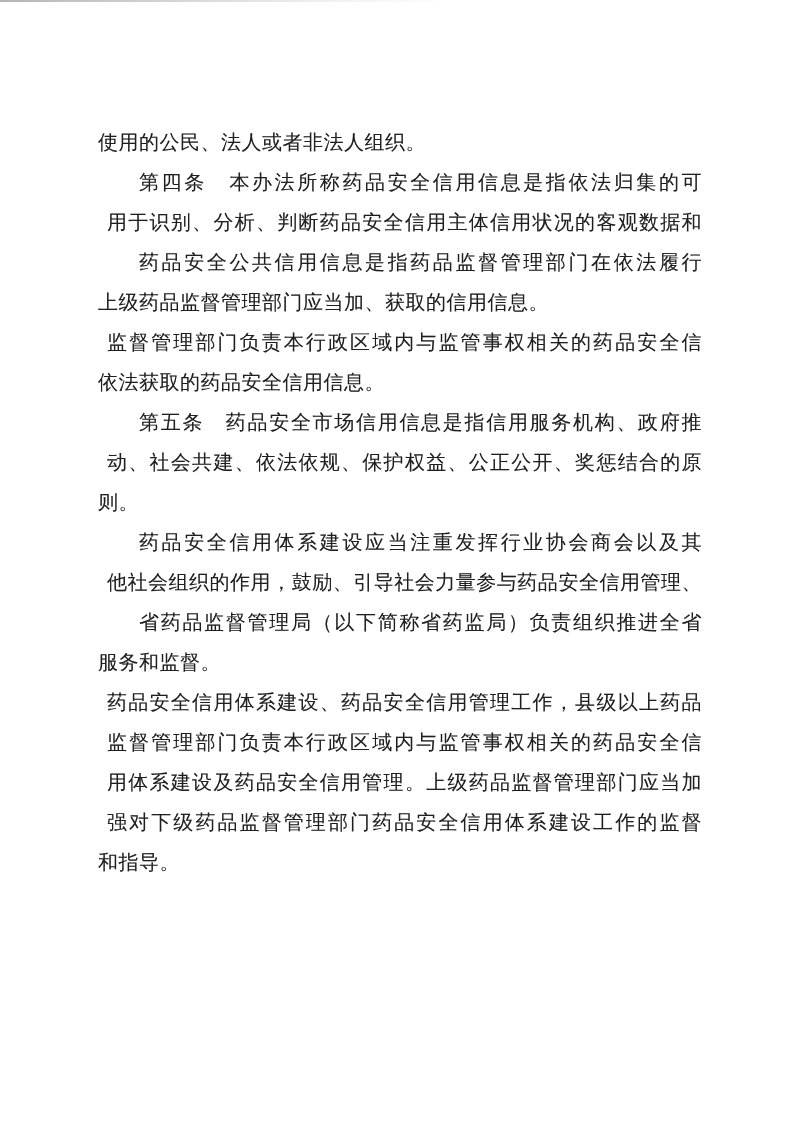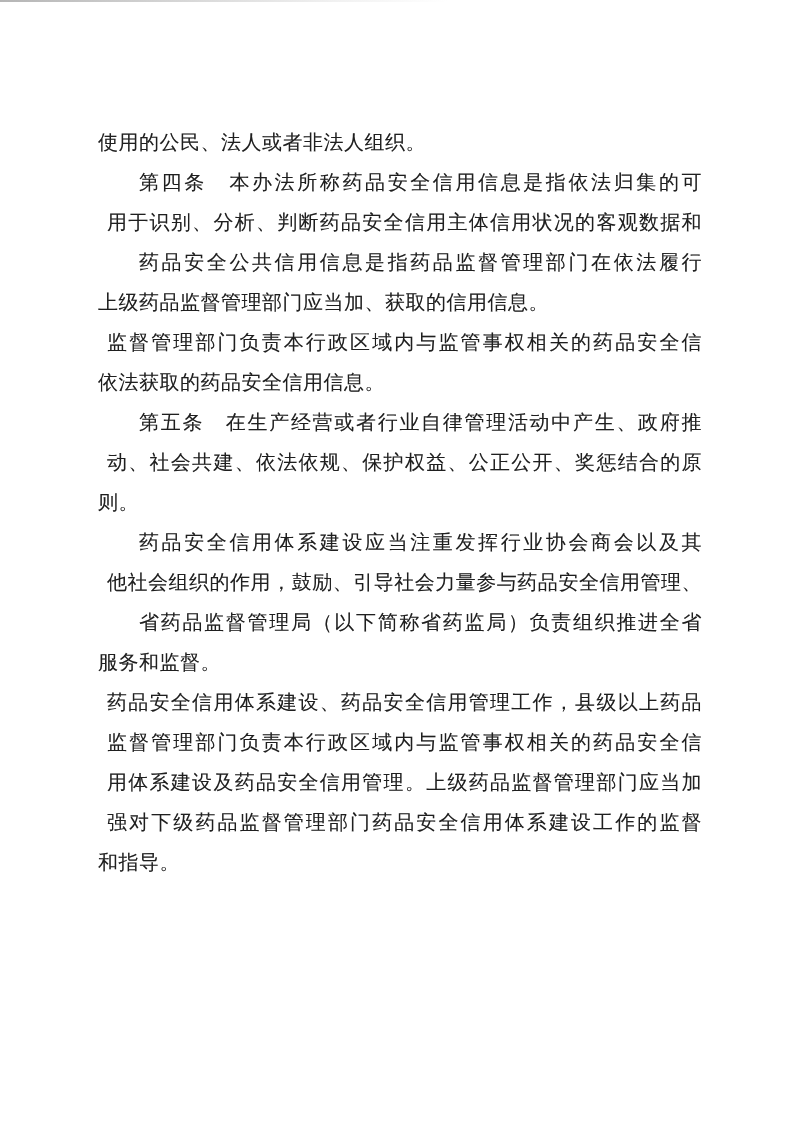--- a/index.html
+++ b/index.html
@@ -71,21 +71,21 @@
 <div class="page">
   <div class="top-edge-artifact"></div>
   <div class="doc-body">
       <div class="line">使用的公民、法人或者非法人组织。</div>
       <div class="line indent just">第四条　本办法所称药品安全信用信息是指依法归集的可</div>
       <div class="line just">用于识别、分析、判断药品安全信用主体信用状况的客观数据和</div>
       <div class="line indent just">药品安全公共信用信息是指药品监督管理部门在依法履行</div>
       <div class="line">上级药品监督管理部门应当加、获取的信用信息。</div>
       <div class="line just">监督管理部门负责本行政区域内与监管事权相关的药品安全信</div>
       <div class="line">依法获取的药品安全信用信息。</div>
-      <div class="line indent just">第五条　在生产经营或者行业自律管理活动中产生、政府推</div>
+      <div class="line indent just">第五条　药品安全市场信用信息是指信用服务机构、政府推</div>
       <div class="line just">动、社会共建、依法依规、保护权益、公正公开、奖惩结合的原</div>
       <div class="line">则。</div>
       <div class="line indent just">药品安全信用体系建设应当注重发挥行业协会商会以及其</div>
       <div class="line just">他社会组织的作用，鼓励、引导社会力量参与药品安全信用管理、</div>
       <div class="line indent just">省药品监督管理局（以下简称省药监局）负责组织推进全省</div>
       <div class="line">服务和监督。</div>
       <div class="line just">药品安全信用体系建设、药品安全信用管理工作，县级以上药品</div>
       <div class="line just">监督管理部门负责本行政区域内与监管事权相关的药品安全信</div>
       <div class="line just">用体系建设及药品安全信用管理。上级药品监督管理部门应当加</div>
       <div class="line just">强对下级药品监督管理部门药品安全信用体系建设工作的监督</div>

